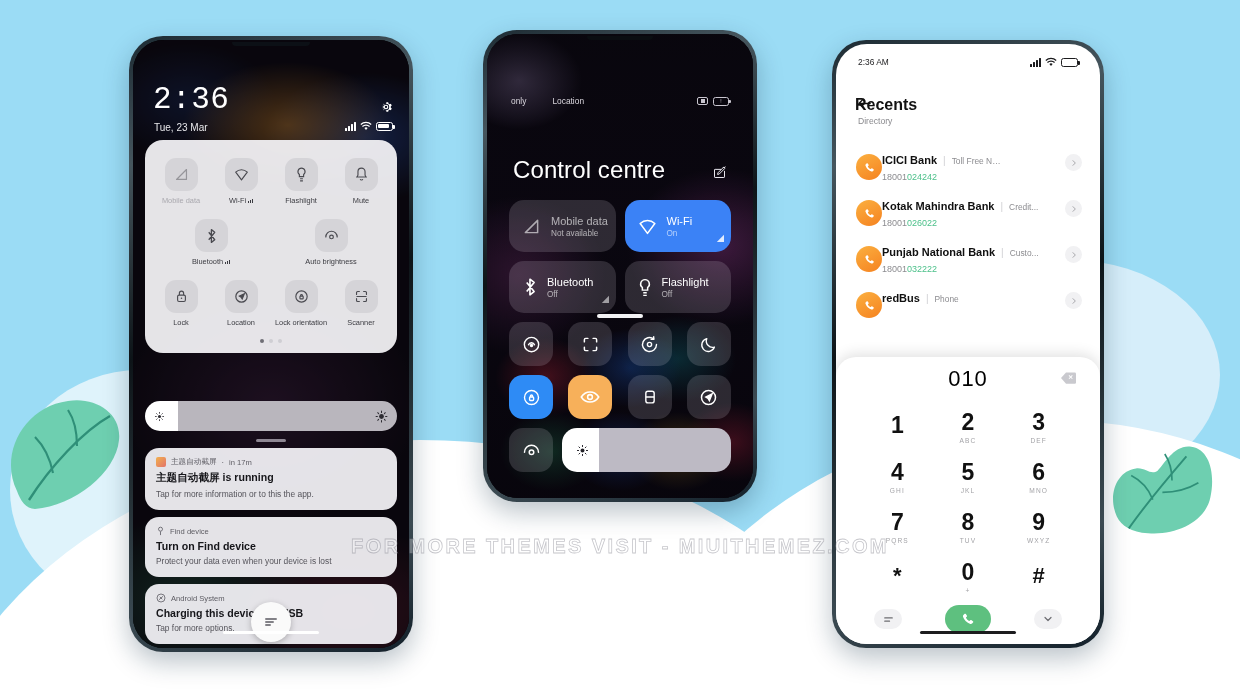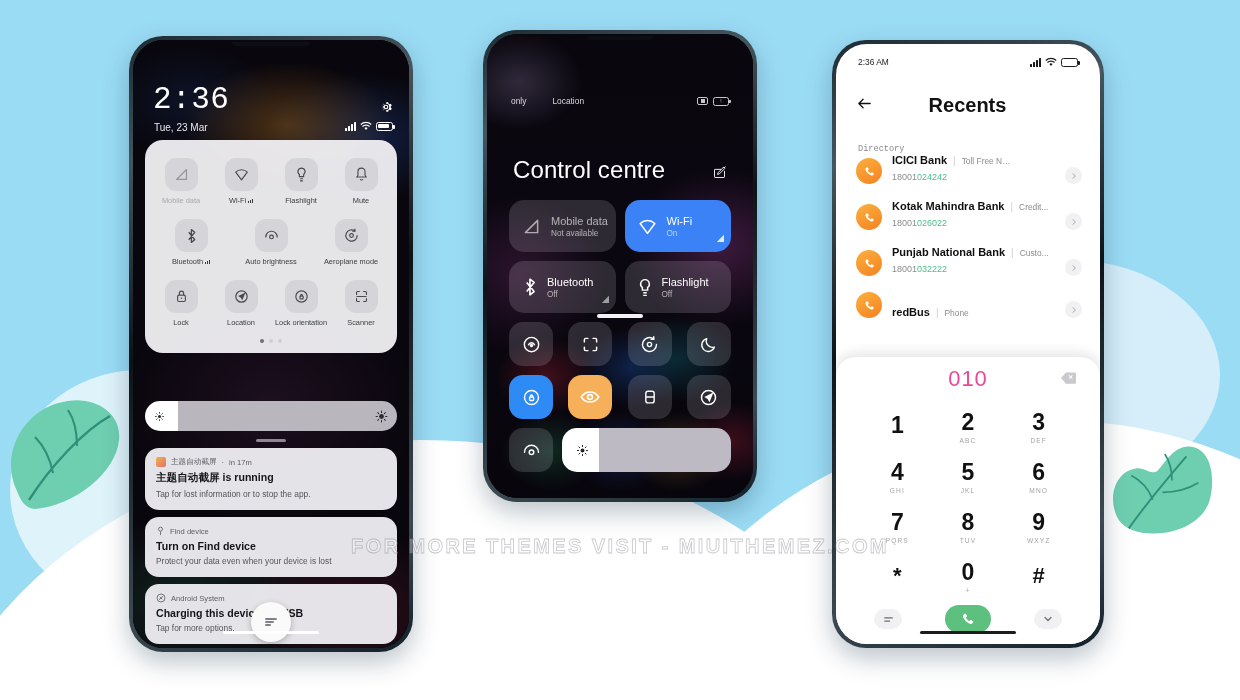--- a/index.html
+++ b/index.html
@@ -199,45 +199,45 @@
   .p2-home { position:absolute; left:50%; transform:translateX(-50%); bottom:180px; width:46px;height:4px;border-radius:3px;background:#f2f2f4; }
 
   
   .p3-screen { background:#fff; }
   .p3-status { position:absolute; top:13px; left:0;right:0; padding:0 22px; display:flex; align-items:center; font-size:8.4px; color:#1c1c1e; }
   .bars-d i { background:#1c1c1e; }
   .batt-d { border-color:#1c1c1e; }
   .batt-d::after { background:#1c1c1e; }
   .batt-d i { background:#1c1c1e; }
   .p3-appbar { position:absolute; top:44px; left:0;right:0; height:34px; display:flex; align-items:center; padding:0 20px; }
-  .p3-appbar .ttl { flex:1; text-align:center; font-size:20px; font-weight:bold; color:#121212; margin-left:-18px; }
-  .p3-section { position:absolute; top:100px; left:22px; font-size:8.6px; color:#8a8a8e;font-family:Liberation Mono, monospace; }
+  .p3-appbar .ttl { flex:1; font-size:16px; font-weight:bold; color:#121212; margin-left:-18px; }
+  .p3-section { position:absolute; top:72px; left:22px; font-size:8.6px; color:#8a8a8e; }
   .p3-list { position:absolute; top:102px; left:0; right:0; }
-  .p3-row { display:flex; align-items:flex-end; padding:8px 18px 8px 20px; gap:10px; }
+  .p3-row { display:flex; align-items:flex-start; padding:8px 18px 8px 20px; }
   .av {
     width:26px;height:26px;border-radius:50%;flex:0 0 auto;
     background:linear-gradient(150deg,#fbb040,#f58220);
     display:flex;align-items:center;justify-content:center;
   }
   .rw-main { flex:1; min-width:0; }
   .rw-l1 { display:flex; align-items:baseline; gap:6px; }
   .rw-name { font-size:11px; font-weight:bold; color:#101010; white-space:nowrap; }
   .rw-sep { color:#d0d0d4; font-size:10px; }
   .rw-tag { font-size:8.4px; color:#8c8c90; white-space:nowrap; overflow:hidden; text-overflow:ellipsis; max-width:52px; }
   .rw-num { font-size:9px; color:#8c8c90; margin-top:2px; }
   .rw-num .hl { color:#4cc08a; }
   .chev { width:17px;height:17px;border-radius:50%;background:#f1f1f3;display:flex;align-items:center;justify-content:center;flex:0 0 auto; }
 
   .p3-pad {
     position:absolute; left:0; right:0; bottom:0; top:313px;
     background:#fff; border-radius:20px 20px 0 0;
     box-shadow:0 -3px 14px rgba(0,0,0,.12);
   }
   .p3-inputrow { position:relative; height:44px; display:flex; align-items:center; justify-content:center; }
-  .p3-number { font-size:22px; color:#ec4899; letter-spacing:1px; }
+  .p3-number { font-size:22px; color:#000000; letter-spacing:1px; }
   .p3-del { position:absolute; right:24px; top:50%; transform:translateY(-50%); }
   .keys { display:grid; grid-template-columns:repeat(3,1fr); row-gap:2px; padding:2px 26px 0; }
   .key { height:48px; display:flex; flex-direction:column; align-items:center; justify-content:center; }
   .key .d { font-size:23px; font-weight:bold; color:#111; line-height:1; }
   .key .s { font-size:6.6px; color:#a4a4a8; letter-spacing:1.1px; margin-top:3px; }
   .key.sym .d { font-size:22px; }
   .p3-actions { display:flex; align-items:center; justify-content:space-between; padding:4px 38px 0; }
   .act-sm { width:28px;height:20px;border-radius:10px;background:#f1f1f3;display:flex;align-items:center;justify-content:center; }
   .act-call { width:46px;height:28px;border-radius:14px;background:#5ec07f;display:flex;align-items:center;justify-content:center; }
   .p3-navbar { position:absolute; bottom:10px; left:50%; transform:translateX(-50%); width:96px;height:3px;border-radius:2px;background:#1c1c1e; }
@@ -377,32 +377,20 @@
           </div>
           <div class="tile">
             <span class="tile-ic">
               <svg width="17" height="17" viewBox="0 0 24 24" fill="none" stroke="#4a4a50" stroke-width="1.7" stroke-linecap="round">
                   <path d="M4 14a8 8 0 0116 0"></path>
                   <circle cx="12" cy="14" r="2.6"></circle>
                 </svg>
             </span>
             <span class="tile-lb">
                 <span>Auto brightness</span>
-              </span>
-          </div>
-          <div class="tile">
-            <span class="tile-ic">
-              <svg width="17" height="17" viewBox="0 0 24 24" fill="none" stroke="#4a4a50" stroke-width="1.7" stroke-linecap="round">
-                  <path d="M20 12a8 8 0 11-3.2-6.4"></path>
-                  <path d="M16.8 3v3h-3"></path>
-                  <circle cx="12" cy="12" r="2.6"></circle>
-                </svg>
-            </span>
-            <span class="tile-lb">
-                <span>Aeroplane mode</span>
               </span>
           </div>
         </div>
         <div class="tile-row">
           <div class="tile">
             <span class="tile-ic">
               <svg width="15" height="17" viewBox="0 0 20 24" fill="none" stroke="#4a4a50" stroke-width="1.6">
                   <rect x="4.5" y="10" width="11" height="9" rx="2"></rect>
                   <path d="M7 10V7.5A3 3 0 0113 7.5V10"></path>
                   <circle cx="10" cy="14.5" r="1.1" fill="#4a4a50" stroke="none"></circle>
@@ -471,21 +459,21 @@
 
       <div class="p1-notifs">
         <div class="notif">
           <div class="notif-head">
             <span class="notif-app-ic" style="background:linear-gradient(135deg,#f2b04c,#e2736a);"></span>
             <span>主题自动截屏</span>
             <span>·</span>
             <span>in 17m</span>
           </div>
           <div class="notif-title">主题自动截屏 is running</div>
-          <div class="notif-body">Tap for lost information or to stop the app.</div>
+          <div class="notif-body">Tap for more information or to this the app.</div>
         </div>
         <div class="notif">
           <div class="notif-head">
             <svg width="9" height="10" viewBox="0 0 18 22" fill="none" stroke="#5d5c63" stroke-width="1.8">
                 <circle cx="9" cy="7" r="4.4"></circle>
                 <path d="M9 12v8"></path>
               </svg>
             <span>Find device</span>
           </div>
           <div class="notif-title">Turn on Find device</div>

